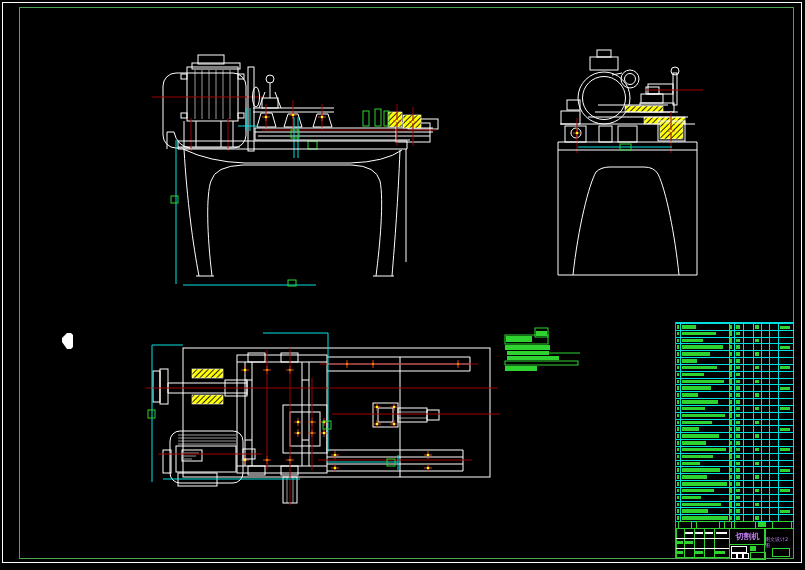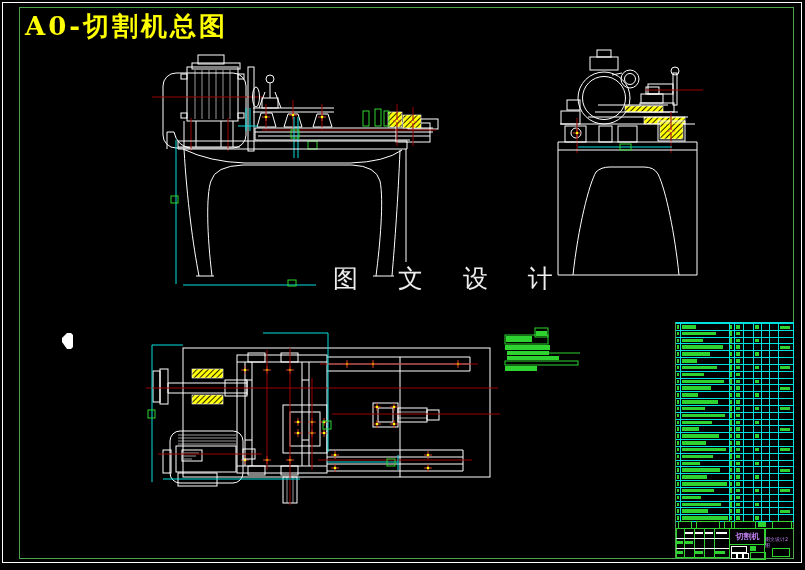--- a/index.html
+++ b/index.html
@@ -39,22 +39,20 @@
   .tb-note{position:absolute;left:89px;top:16px;width:28px;color:var(--purple);font-size:5px;line-height:6px;}
 </style>
 </head>
 <body>
 
 <div id="stage">
 
   <div class="frame-outer"></div>
   <div class="frame-inner"></div>
 
-  <div class="drawing-title">A0-切割机总图</div>
-  <div class="watermark">图 文 设 计</div>
 
   <svg class="cad" width="805" height="570" viewBox="0 0 805 570">
     <defs>
       <pattern id="hatch" width="4" height="4" patternUnits="userSpaceOnUse" patternTransform="rotate(45)">
         <rect width="4" height="4" fill="var(--yellow)"></rect>
         <line x1="0" y1="0" x2="0" y2="4" stroke="#000" stroke-width="1.7"></line>
       </pattern>
       <g id="bolt">
         <line x1="-4" y1="0" x2="4" y2="0" stroke="var(--red-bright)" stroke-width="1"></line>
         <line x1="0" y1="-4" x2="0" y2="4" stroke="var(--red-bright)" stroke-width="1"></line>

